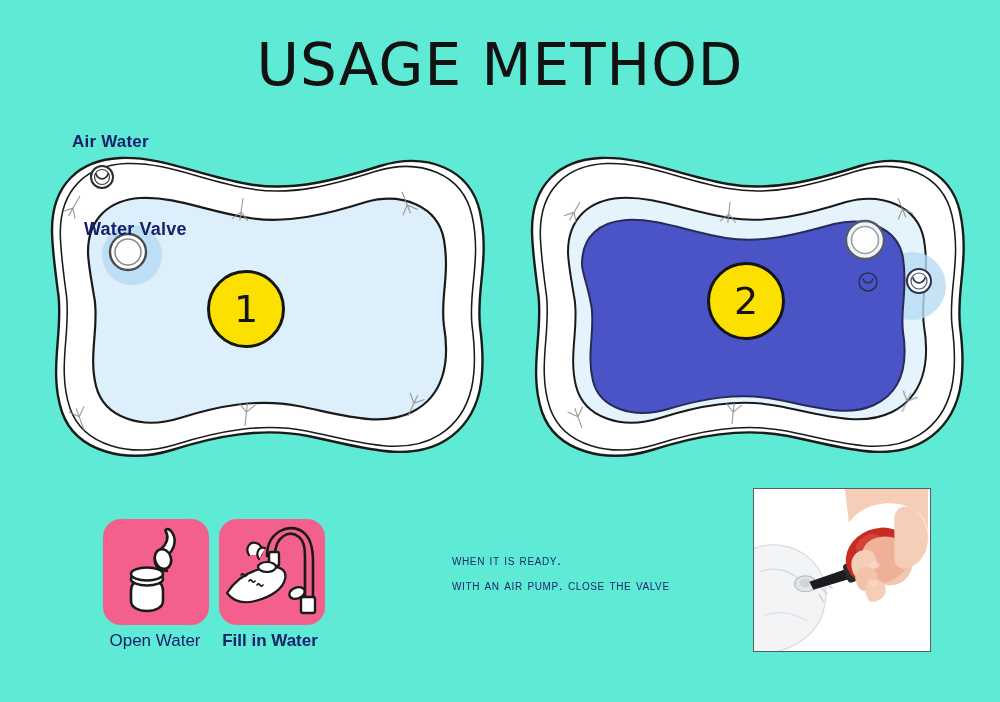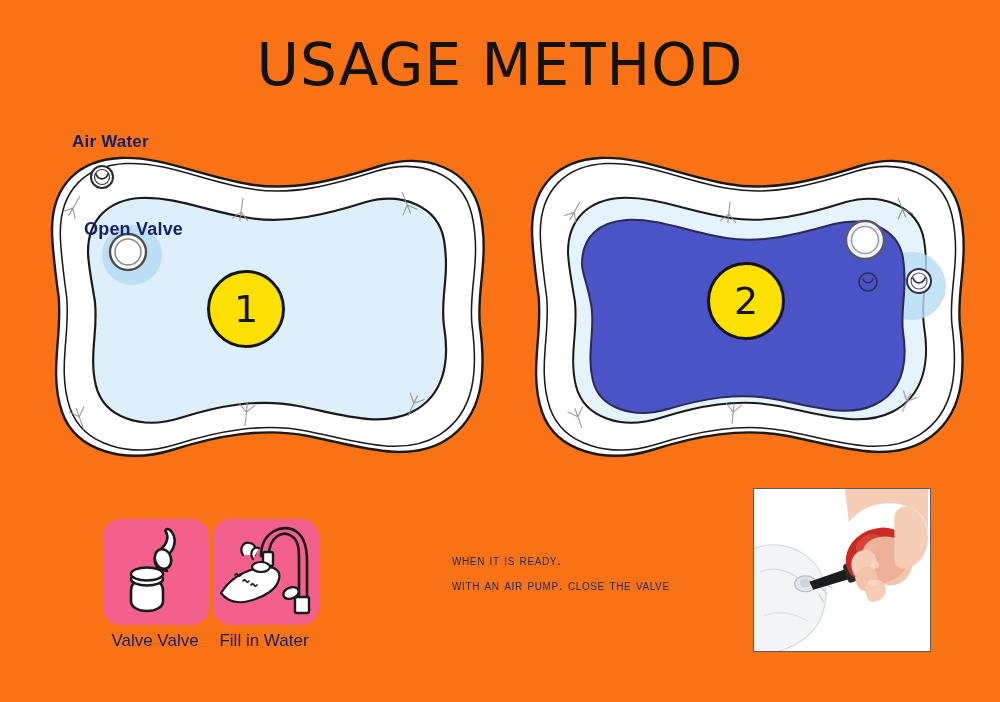--- a/index.html
+++ b/index.html
@@ -15,21 +15,21 @@
     overflow: hidden;
     font-family: "Liberation Sans", sans-serif;
     -webkit-font-smoothing: antialiased;
   }
 
   #page {
     position: absolute;
     left: 0; top: 0;
     width: 1000px;
     height: 702px;
-    background: #f97316;
+    background: #5eead4;
   }
 
   
   .title {
     position: absolute;
     left: 0;
     top: 36px;
     width: 1000px;
     text-align: center;
     font-family: "DejaVu Sans", sans-serif;
@@ -77,21 +77,21 @@
     color: #141414;
     line-height: 1;
     box-sizing: border-box;
   }
   #step-1 { left: 207px; top: 270px; width: 78px; height: 78px; }
   #step-2 { left: 707px; top: 262px; width: 78px; height: 78px; }
 
   
   .tile-group { position: absolute; }
   #tile-open-valve   { left: 103px; top: 519px; }
-  #tile-fill-water   { left: 213px; top: 519px; }
+  #tile-fill-water   { left: 219px; top: 519px; font-weight: bold; }
 
   .tile {
     width: 106px;
     height: 106px;
     border-radius: 18px;
     background: #F4608C;
     position: relative;
     overflow: hidden;
   }
   .tile svg { display: block; width: 106px; height: 106px; }
@@ -211,21 +211,21 @@
 
       <g>
         <circle cx="92" cy="115" r="30" fill="#B7DCF3" opacity="0.85"></circle>
         <circle cx="88" cy="112" r="18" fill="#ffffff" stroke="#4c4c4c" stroke-width="2.4"></circle>
         <circle cx="88" cy="112" r="13" fill="#fdfdfd" stroke="#8b8b8b" stroke-width="1.6"></circle>
       </g>
     </svg>
   </div>
 
   <div class="callout" id="label-air-area">Air Water</div>
-  <div class="callout" id="label-water-valve">Open Valve</div>
+  <div class="callout" id="label-water-valve">Water Valve</div>
 
   <div class="step-badge" id="step-1">1</div>
 
   <div class="mat-figure" id="mat2">
     <svg viewBox="0 0 460 330" xmlns="http://www.w3.org/2000/svg">
       <defs>
         <path id="matOuter2" d="M 12 90
              C 12 44, 40 20, 80 18
              C 122 16, 160 36, 208 44
              C 252 52, 296 40, 340 26
@@ -327,21 +327,21 @@
         <g fill="#ffffff" stroke="#1a1a1a" stroke-width="2.6" stroke-linejoin="round" stroke-linecap="round">
           <path d="M56 50 C50 44, 50 36, 58 30
                    C64 25, 66 18, 63 13
                    C61 10, 65 9, 68 12
                    C74 19, 72 29, 66 35
                    C60 41, 60 47, 64 52 Z"></path>
           <ellipse cx="60" cy="40" rx="8" ry="10" transform="rotate(-18 60 40)"></ellipse>
         </g>
       </svg>
     </div>
-    <div class="tile-caption">Valve Valve</div>
+    <div class="tile-caption">Open Water</div>
   </div>
 
   <div class="tile-group" id="tile-fill-water">
     <div class="tile">
       <svg viewBox="0 0 106 106" xmlns="http://www.w3.org/2000/svg">
 
         <g fill="none" stroke="#1a1a1a" stroke-width="2.6" stroke-linecap="round">
           <path d="M56 36 C56 18, 70 10, 80 18 C86 23, 86 32, 86 42 L86 80"></path>
           <path d="M48 37 C48 13, 70 3, 84 13 C92 19, 94 30, 94 42 L94 80"></path>
         </g>

